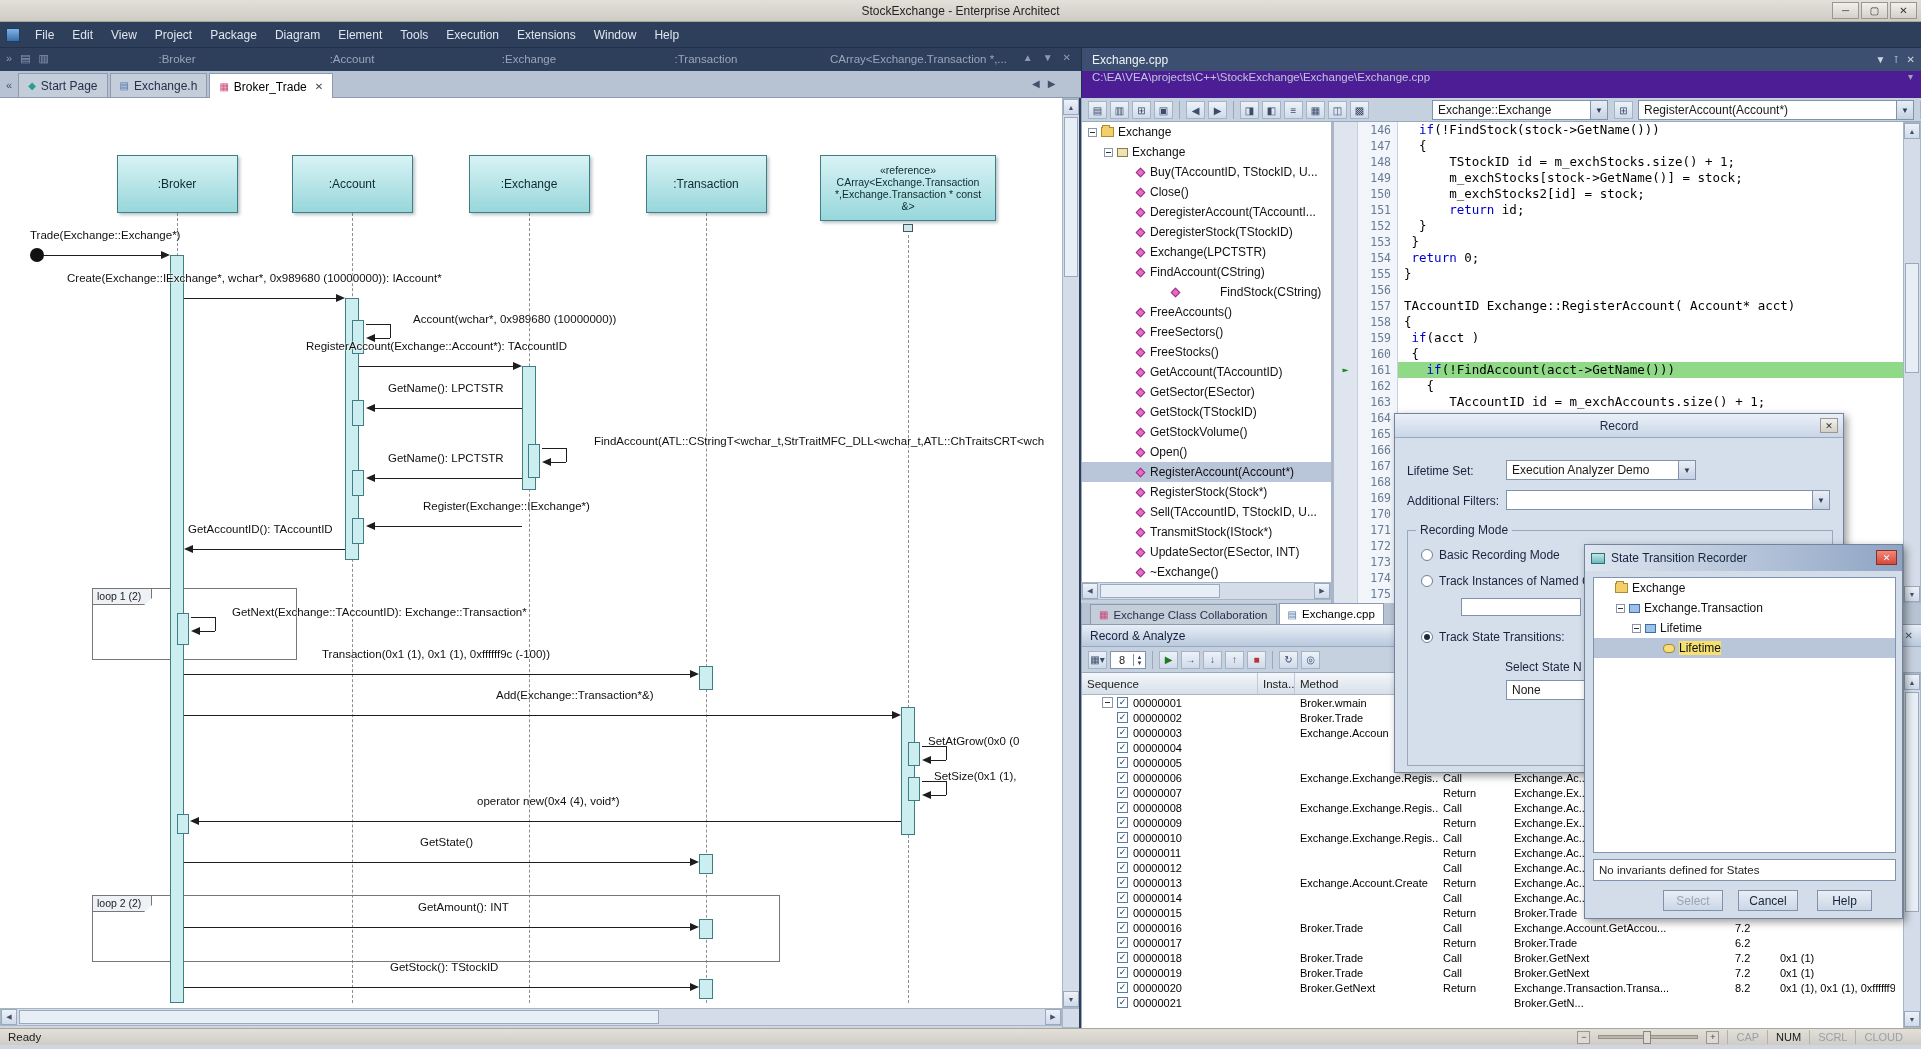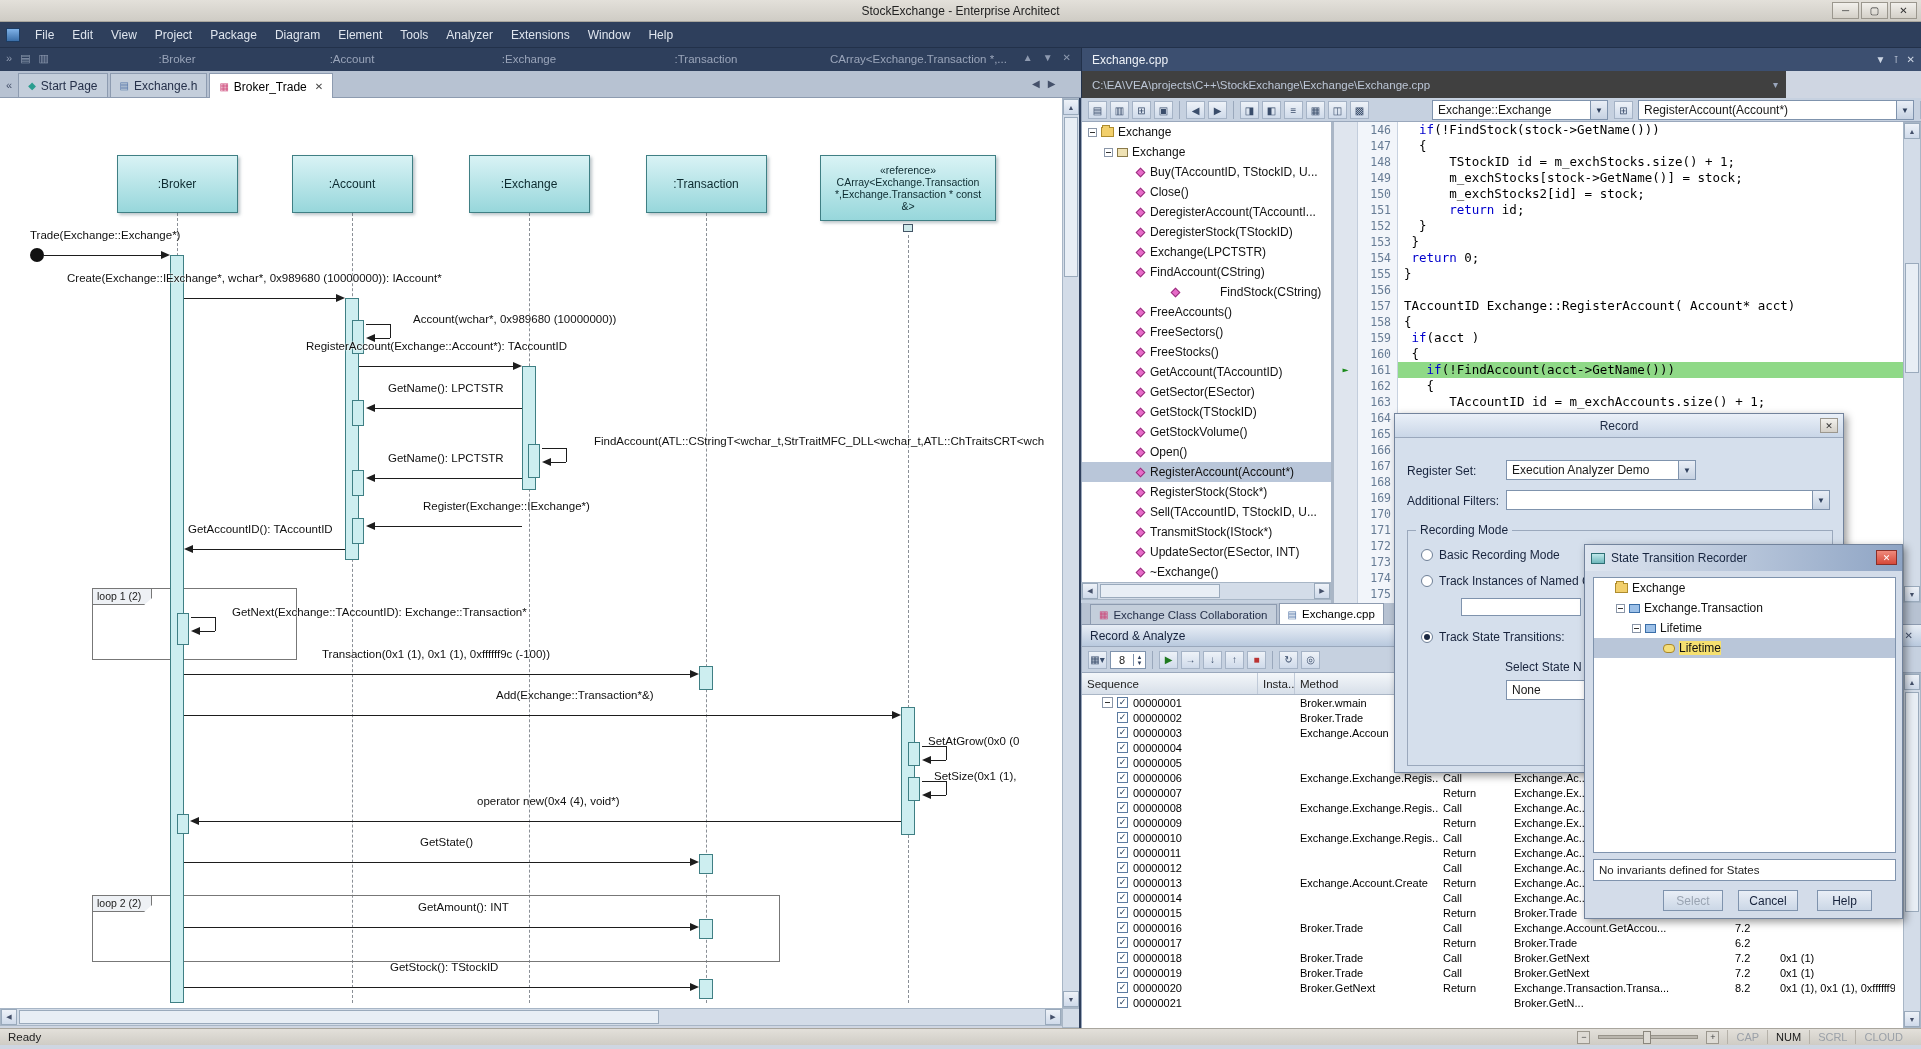--- a/index.html
+++ b/index.html
@@ -26,21 +26,21 @@
 #epheader .ep-icons{position:absolute;right:6px;display:flex;gap:8px;color:#cdd6e4;font-size:10px}
 
 #tabbar{left:0;top:71px;width:1081px;height:27px;background:#b7c2d2;border-bottom:1px solid #8d9bb0;display:flex;align-items:flex-end}
 #tab-nav-left{display:flex;gap:2px;color:#44506a;font-size:11px;margin:0 6px 6px 6px}
 #doc-tabs{display:flex;height:24px}
 .doc-tab{display:flex;align-items:center;gap:5px;padding:0 9px;background:#c4cedb;border:1px solid #8d9bb0;border-bottom:none;margin-right:2px;font-size:12px;color:#25304a}
 .doc-tab.active{background:#ffffff;color:#000;height:26px}
 .tab-x{font-size:10px;color:#444;margin-left:3px}
 .tab-ico{font-size:10px}
 #tab-nav-right{position:absolute;left:1032px;top:78px;color:#44506a;font-size:10px;display:flex;gap:8px}
-#pathbar{left:1081px;top:71px;width:705px;height:27px;background:#404040;border-left:1px solid #22314a;display:flex;align-items:center}
+#pathbar{left:1081px;top:71px;width:840px;height:27px;background:#4c1d95;border-left:1px solid #22314a;display:flex;align-items:flex-start}
 #pathbar .path{color:#bcc6d6;font-size:11.5px;margin-left:10px}
 #pathbar .path-ico{position:absolute;right:8px;color:#9aa6bc;font-size:10px}
 
 #etoolbar{left:1081px;top:98px;width:840px;height:24px;background:#c6d1e0;border-bottom:1px solid #9aa8bc;border-left:1px solid #9aa8bc}
 #etb-icons{position:absolute;left:6px;top:3px;display:flex;gap:3px}
 .tbico{width:19px;height:18px;background:linear-gradient(#eef2f8,#cfdaea);border:1px solid #a5b3c6;font-size:10px;display:flex;align-items:center;justify-content:center;color:#3a4d6b}
 .tbsep{width:1px;height:18px;background:#9aa8bc;margin:0 3px}
 .combo{position:absolute;top:2px;height:20px;background:#fff;border:1px solid #7f93ad;display:flex;align-items:center}
 .combo .cval{flex:1;padding-left:5px;font-size:12px;white-space:nowrap;overflow:hidden}
 .combo .cbtn{width:17px;height:100%;background:linear-gradient(#e9eef6,#c6d2e2);border-left:1px solid #7f93ad;display:flex;align-items:center;justify-content:center;font-size:8px;color:#2e3f5c}
@@ -159,21 +159,21 @@
   <div class="appicon"></div>
   <div id="menubar-items">
       <div class="menu-item">File</div>
       <div class="menu-item">Edit</div>
       <div class="menu-item">View</div>
       <div class="menu-item">Project</div>
       <div class="menu-item">Package</div>
       <div class="menu-item">Diagram</div>
       <div class="menu-item">Element</div>
       <div class="menu-item">Tools</div>
-      <div class="menu-item">Analyzer</div>
+      <div class="menu-item">Execution</div>
       <div class="menu-item">Extensions</div>
       <div class="menu-item">Window</div>
       <div class="menu-item">Help</div>
     </div>
 </div>
 
 <div class="abs" id="dheader">
   <div class="dh-icons">
     <span>»</span>
     <span>▤</span>
@@ -998,21 +998,21 @@
   <div class="sbtn" style="left:0;top:0;width:16px;height:16px">▲</div>
   <div class="sthumb" style="left:1px;top:18px;width:14px;height:220px"></div>
   <div class="sbtn" style="left:0;bottom:0;width:16px;height:16px">▼</div>
 </div>
 
 <div class="dialog" id="record-dialog" style="left:1394px;top:413px;width:450px;height:360px;z-index:50">
   <div class="dlg-title">
     <span>Record</span>
     <div class="dlg-x">✕</div>
   </div>
-  <div class="dlabel" style="left:12px;top:50px">Register Set:</div>
+  <div class="dlabel" style="left:12px;top:50px">Lifetime Set:</div>
   <div class="combo" style="left:111px;top:46px;width:190px">
     <div class="cval">Execution Analyzer Demo</div>
     <div class="cbtn">▼</div>
   </div>
   <div class="dlabel" style="left:12px;top:80px">Additional Filters:</div>
   <div class="combo" style="left:111px;top:76px;width:324px">
     <div class="cval"></div>
     <div class="cbtn">▼</div>
   </div>
   <div class="groupbox" style="left:12px;top:116px;width:426px;height:236px">

